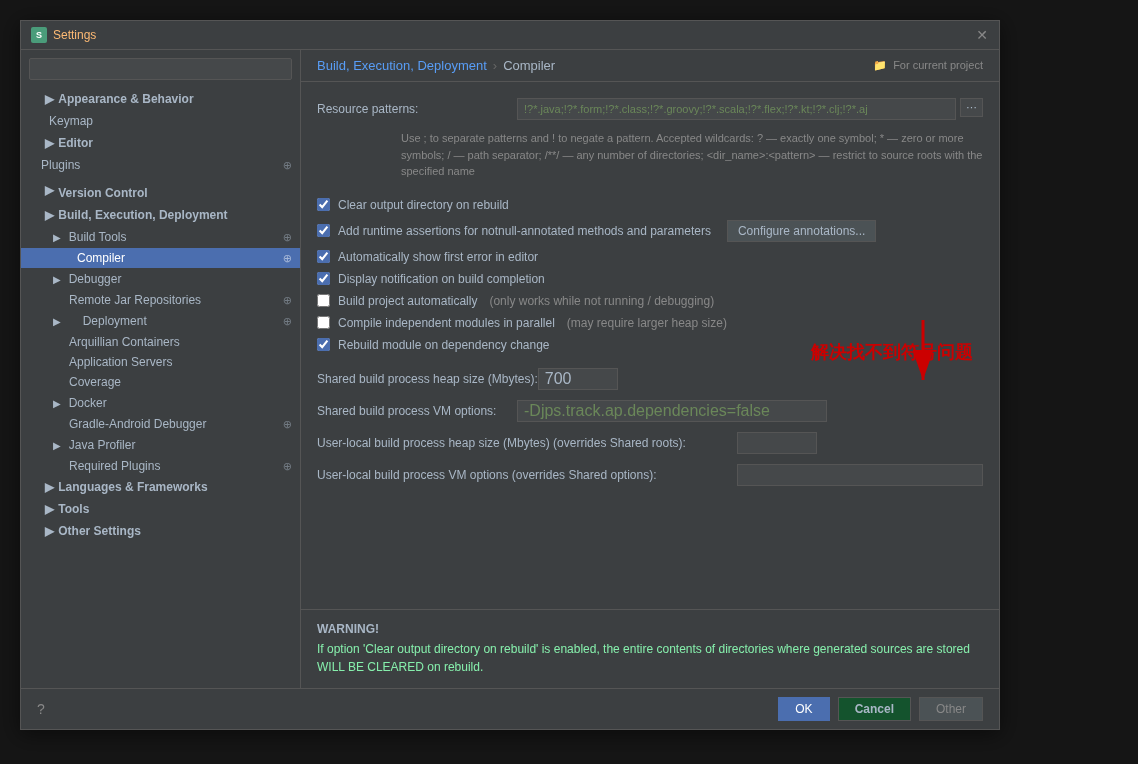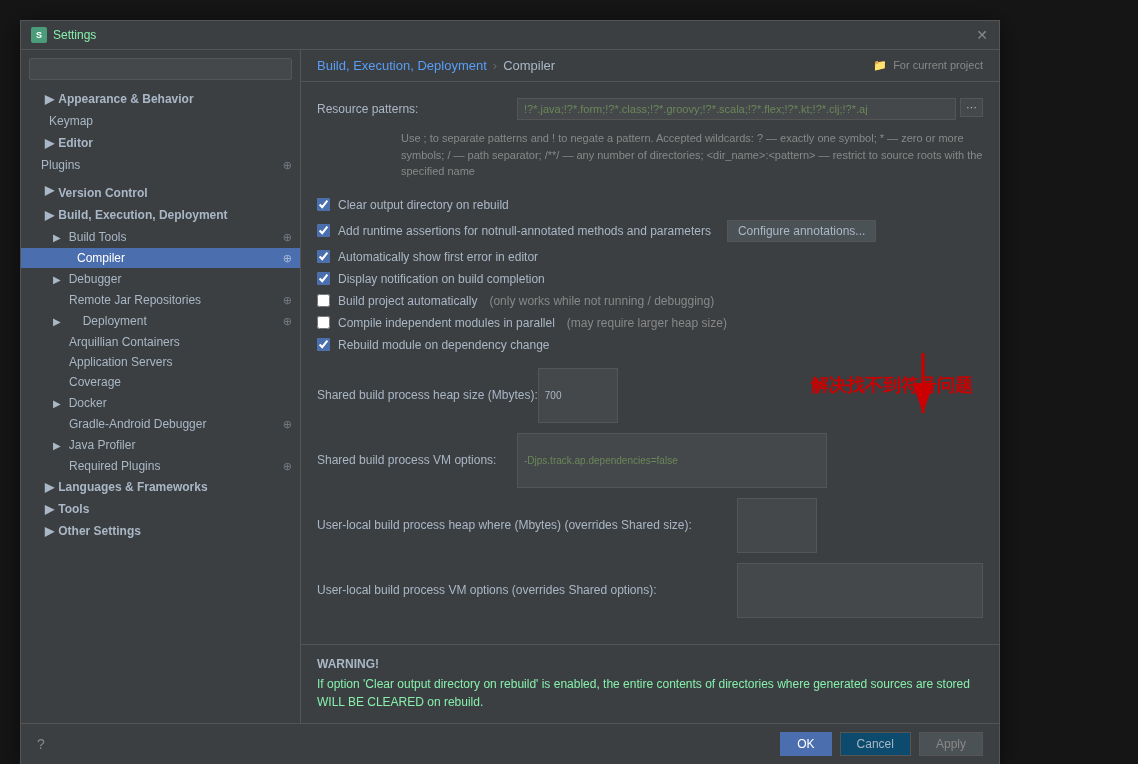--- a/index.html
+++ b/index.html
@@ -53,21 +53,21 @@
       border-radius: 2px;
       display: flex;
       align-items: center;
       justify-content: center;
       font-size: 9px;
       color: white;
       font-weight: bold;
     }
 
     .dialog-title-text {
-      color: #86efac;
+      color: #fdba74;
       font-size: 12px;
     }
 
     .dialog-close-btn {
       width: 14px;
       height: 14px;
       cursor: pointer;
       color: #888;
       font-size: 14px;
       line-height: 14px;
@@ -184,22 +184,22 @@
     .field-label {
       color: #a9b7c6;
       font-size: 12px;
       min-width: 200px;
     }
 
     .field-input {
       background: #45484a;
       border: 1px solid #555;
       color: #a9b7c6;
-      padding: 21px 6px;
-      font-size: 10px;
+      padding: 1px 6px;
+      font-size: 16px;
       outline: none;
       min-width: 80px;
     }
 
     .field-input.vm-options {
       width: 310px;
       color: #6a8759;
     }
 
     .resource-patterns-input {
@@ -315,22 +315,23 @@
       border: 1px solid #555;
     }
 
     .btn-ok {
       background: #4b6eaf;
       color: white;
       border-color: #4b6eaf;
     }
 
     .btn-cancel {
-      background: #0c4a6e;
-      color: #a9b7c6;
+      background: #14532d;
+      color: #a9b7c6;
+      font-weight: bold;
     }
 
     .btn-apply {
       background: #4b5255;
       color: #888;
     }
 
     
     .sub-item {
       padding: 3px 8px 3px 56px;
@@ -565,37 +566,37 @@
                     <polygon points="0 0, 10 3.5, 0 7" fill="#cc0000"></polygon>
                   </marker>
                 </defs>
                 <line x1="30" y1="10" x2="30" y2="70" stroke="#cc0000" stroke-width="3" marker-end="url(#arrowhead)"></line>
               </svg>
             </div>
             <div style="position:absolute; right:10px; top:-60px; color:#cc0000; font-size:18px; font-weight:bold;">解决找不到符号问题</div>
           </div>
 
           <div class="field-row">
-            <label class="field-label" style="min-width:420px; max-width:420px;">User-local build process heap where (Mbytes) (overrides Shared size):</label>
+            <label class="field-label" style="min-width:420px; max-width:420px;">User-local build process heap size (Mbytes) (overrides Shared roots):</label>
             <input class="field-input" type="text" style="width: 80px;" value="">
           </div>
 
           <div class="field-row">
             <label class="field-label" style="min-width:420px; max-width:420px;">User-local build process VM options (overrides Shared options):</label>
             <input class="field-input" type="text" style="width: 310px;" value="">
           </div>
         </div>
 
         <div class="warning-area">
           <div class="warning-title">WARNING!</div>
           <div class="warning-text">If option 'Clear output directory on rebuild' is enabled, the entire contents of directories where generated sources are stored WILL BE CLEARED on rebuild.</div>
         </div>
       </div>
     </div>
 
     <div class="dialog-buttons">
       <button class="btn-help">?</button>
       <button class="btn btn-ok">OK</button>
       <button class="btn btn-cancel">Cancel</button>
-      <button class="btn btn-apply">Apply</button>
+      <button class="btn btn-apply">Other</button>
     </div>
   </div>
 </div>
 
 </body></html>

